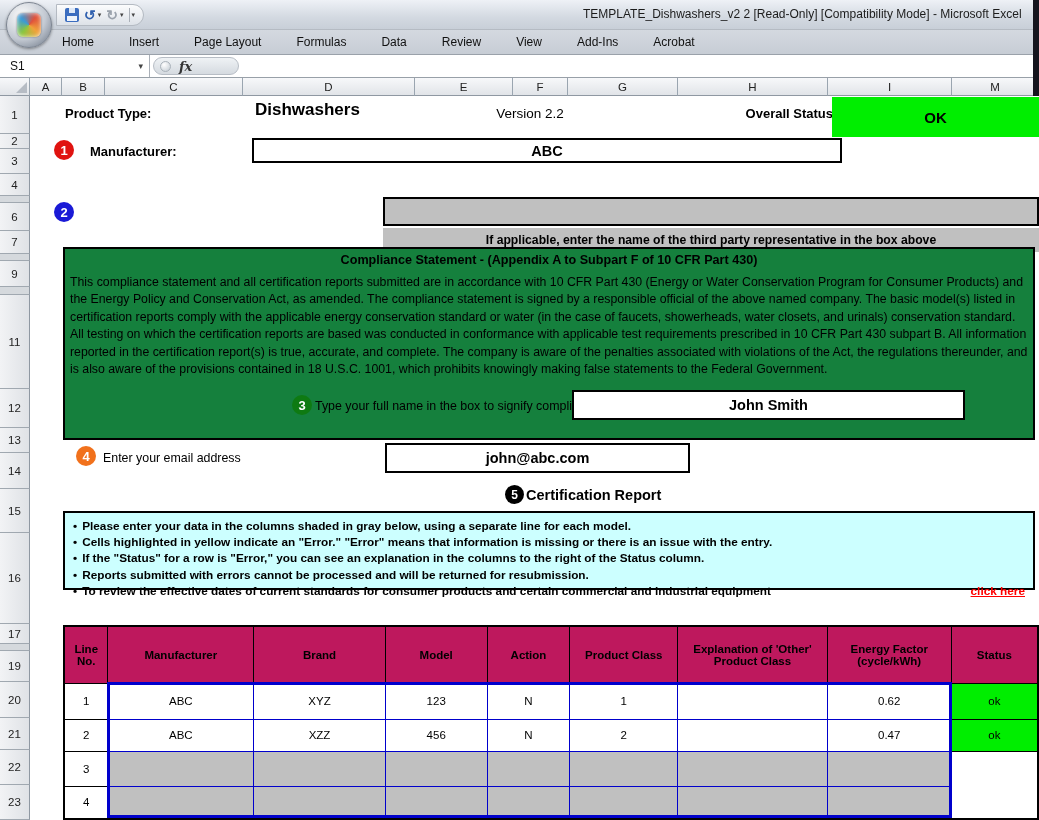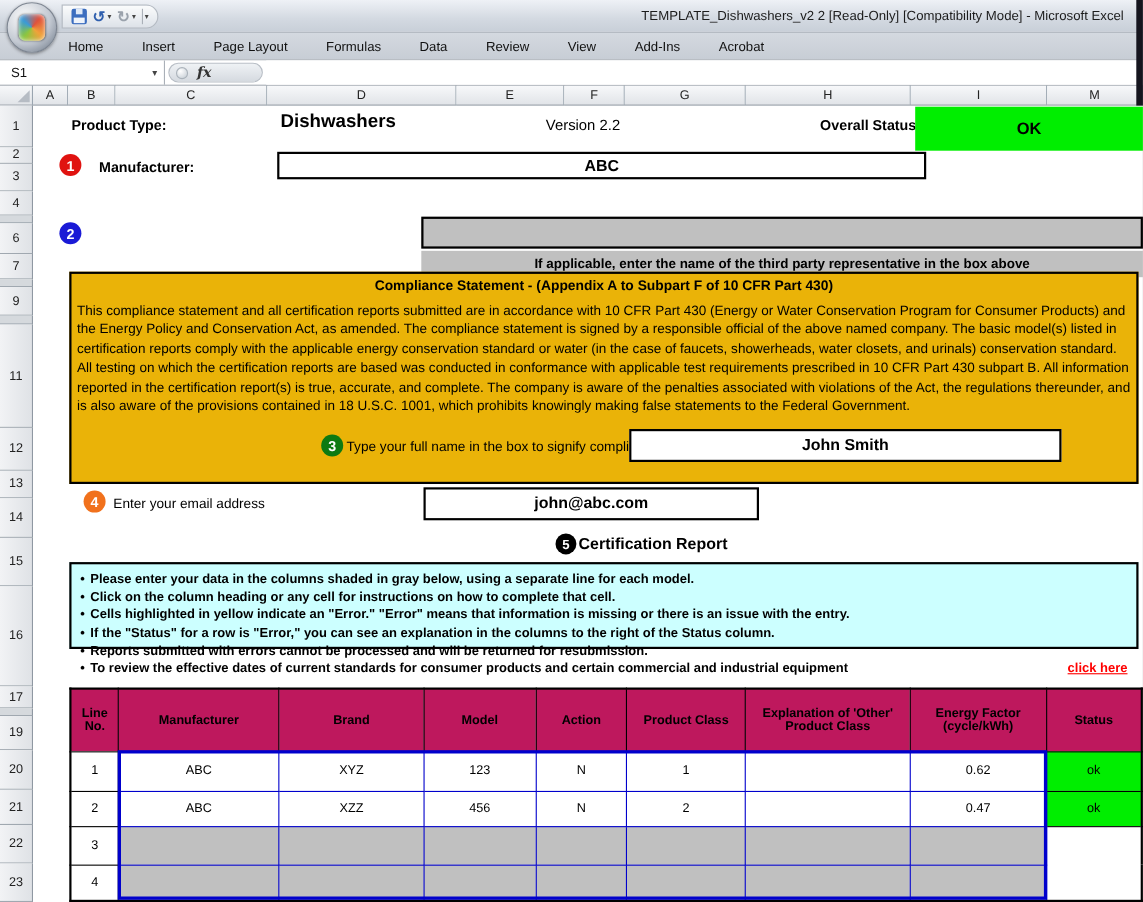--- a/index.html
+++ b/index.html
@@ -94,21 +94,21 @@
   .ok-cell {
     position:absolute; left:832px; top:97px; width:207px; height:40px;
     background:var(--status_ok,#00EE00);
     display:flex; align-items:center; justify-content:center; font-weight:bold; font-size:15px;
   }
   .note-band {
     position:absolute; left:383px; top:228px; width:656px; height:24px;
     background:var(--gray_input,#C0C0C0); display:flex; align-items:center; justify-content:center;
     font-weight:bold; font-size:12.2px;
   }
-  .compliance-box { position:absolute; left:63px; top:247px; width:972px; height:193px; border:2px solid #000; background:#eab308; }
+  .compliance-box { position:absolute; left:63px; top:247px; width:972px; height:193px; border:2px solid #000; background:#15803d; }
   .compliance-title { position:absolute; left:0; top:4px; width:100%; text-align:center; font-weight:bold; font-size:12.6px; }
   .compliance-body { position:absolute; left:5px; top:25px; width:960px; font-size:12.3px; line-height:17.4px; color:#000; }
   .step5-group { position:absolute; left:505px; top:485px; display:flex; align-items:center; gap:2px; }
   .step5-group .badge5 { position:static; width:19px; height:19px; border-radius:50%; background:var(--badge_black,#000); color:#fff; font-weight:bold; font-size:12px; display:flex; align-items:center; justify-content:center; }
   .step5-group .t { font-weight:bold; font-size:14.5px; }
   .instructions {
     position:absolute; left:63px; top:511px; width:972px; height:79px;
     background:var(--instructions_bg,#CCFFFF); border:2px solid #000; padding:5px 8px 0 8px;
   }
   .bullet { font-weight:bold; font-size:11.8px; line-height:16.2px; color:#000; display:flex; }
@@ -248,23 +248,20 @@
   <div class="input-box" style="left:385px;top:443px;width:305px;height:30px">john@abc.com</div>
 
   <div class="step5-group">
     <span class="badge5">5</span>
     <span class="t">Certification Report</span>
   </div>
 
   <div class="instructions">
     <div class="bullet">
         <span>Please enter your data in the columns shaded in gray below, using a separate line for each model.</span>
-      </div>
-    <div class="bullet">
-        <span>Click on the column heading or any cell for instructions on how to complete that cell.</span>
       </div>
     <div class="bullet">
         <span>Cells highlighted in yellow indicate an "Error."  "Error" means that information is missing or there is an issue with the entry.</span>
       </div>
     <div class="bullet">
         <span>If the "Status" for a row is "Error," you can see an explanation in the columns to the right of the Status column.</span>
       </div>
     <div class="bullet">
         <span>Reports submitted with errors cannot be processed and will be returned for resubmission.</span>
       </div>

